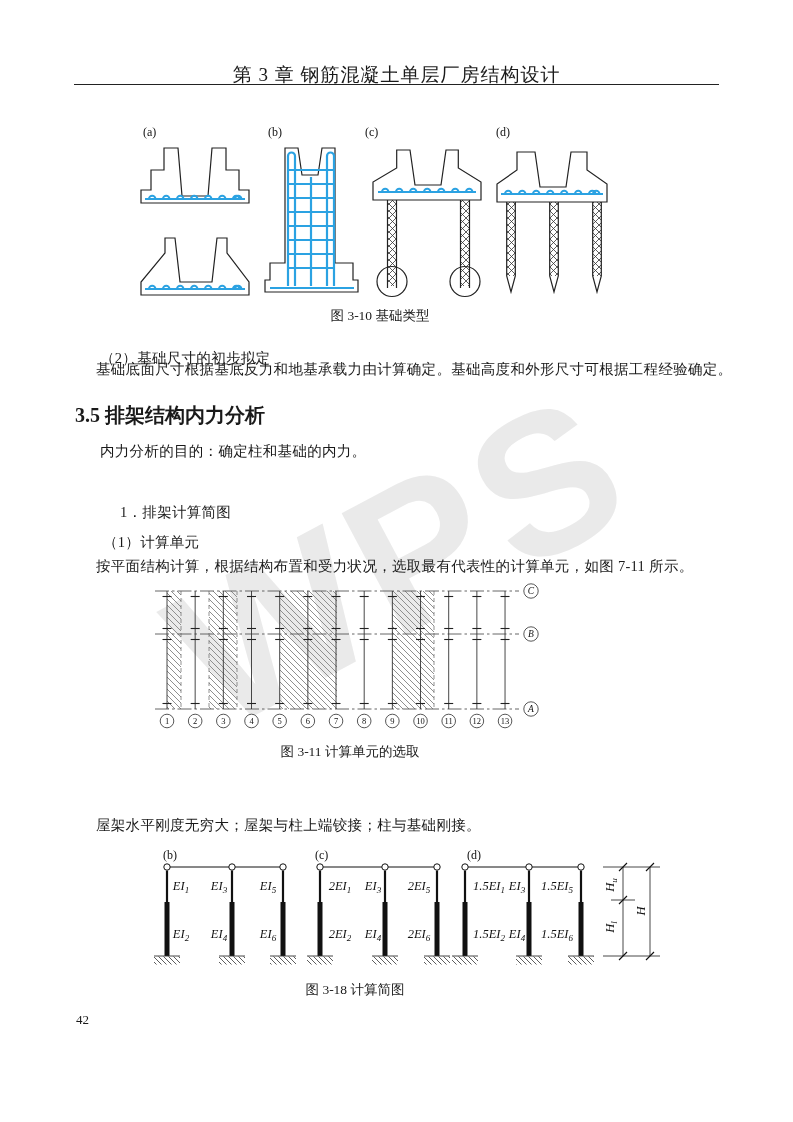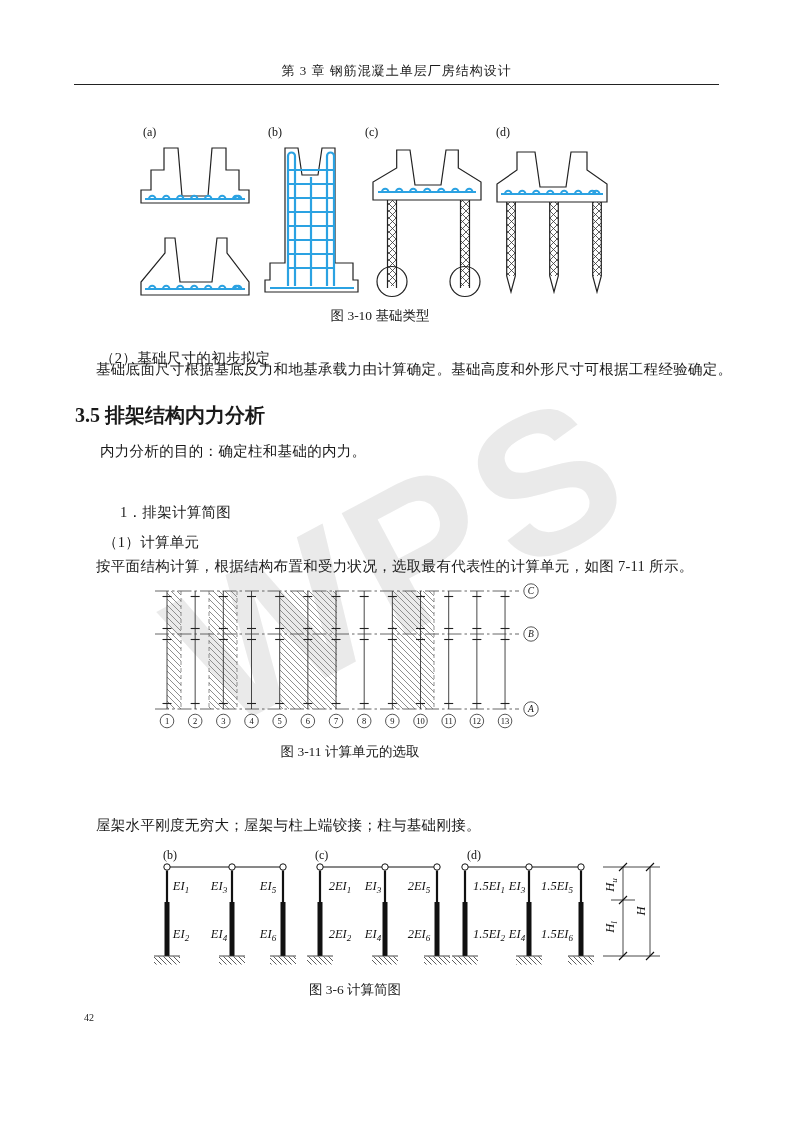--- a/index.html
+++ b/index.html
@@ -1,23 +1,23 @@
 <!DOCTYPE html>
 <html><head>
 <meta charset="utf-8">
 <style>
   html,body{margin:0;padding:0;background:#e8e8e8;}
   .page{position:relative;width:793px;height:1122px;margin:0 auto;background:#fff;overflow:hidden;
         font-family:"Liberation Serif","DejaVu Serif",serif;color:#1a1a1a;}
   .t{position:absolute;white-space:nowrap;font-size:14.5px;letter-spacing:.3px;z-index:2;}
-  .hdr{position:absolute;top:62px;left:0;width:100%;text-align:center;font-size:13px;letter-spacing:1px;z-index:2;}
+  .hdr{position:absolute;top:62px;left:0;width:100%;text-align:center;font-size:19px;letter-spacing:1px;z-index:2;}
   .rule{position:absolute;top:84px;left:74px;width:645px;border-top:1.6px solid #222;z-index:2;}
   .h35{position:absolute;top:402px;left:75px;font-weight:bold;font-size:20px;white-space:nowrap;z-index:2;}
   .cap{position:absolute;text-align:center;font-size:13.5px;white-space:nowrap;z-index:2;}
-  .pgnum{position:absolute;top:1012px;left:84px;font-size:10px;z-index:2;text-align:right;}
+  .pgnum{position:absolute;top:1012px;left:76px;font-size:13px;z-index:2;text-align:right;}
   .wm{position:absolute;left:90px;top:415px;width:620px;height:290px;display:flex;align-items:center;justify-content:center;
       transform:rotate(-28deg);font-family:"Liberation Sans",sans-serif;font-weight:bold;font-size:200px;
       color:#d9d9d9;opacity:.55;letter-spacing:8px;z-index:0;user-select:none;}
   svg{position:absolute;z-index:1;overflow:visible;}
   svg text{stroke:none;fill:#111;}
   .o{fill:none;stroke:#222;stroke-width:1.2;}
   .rebar{fill:none;stroke:#2BA2E2;stroke-width:2;}
   .cage{fill:none;stroke:#2BA2E2;stroke-width:2.2;}
   .tie{stroke:#2BA2E2;stroke-width:1.8;}
   .flabel{font-family:"Liberation Serif",serif;font-size:12px;}
@@ -320,16 +320,16 @@
       </g>
     <g>
       <path class="dim" d="M470,21 H527 M478,54 H502 M470,110 H527"></path>
       <path class="dim" d="M490,21 V110 M517,21 V110"></path>
       <path class="slash" d="M486,25 L494,17 M486,58 L494,50 M486,114 L494,106 M513,25 L521,17 M513,114 L521,106"></path>
       <text class="it ei ctr" transform="rotate(-90 481 39)" x="481" y="39"><tspan>H</tspan><tspan dy="3" class="sub">u</tspan></text>
       <text class="it ei ctr" transform="rotate(-90 481 81)" x="481" y="81"><tspan>H</tspan><tspan dy="3" class="sub">l</tspan></text>
       <text class="it ei ctr" transform="rotate(-90 512 65)" x="512" y="65"><tspan>H</tspan><tspan dy="3" class="sub"></tspan></text>
     </g>
   </svg>
-  <div class="cap" style="top:981px;left:75px;width:560px;">图 3-6 计算简图</div>
+  <div class="cap" style="top:981px;left:75px;width:560px;">图 3-18 计算简图</div>
 
   <div class="pgnum">42</div>
 </div>
 
 </body></html>

